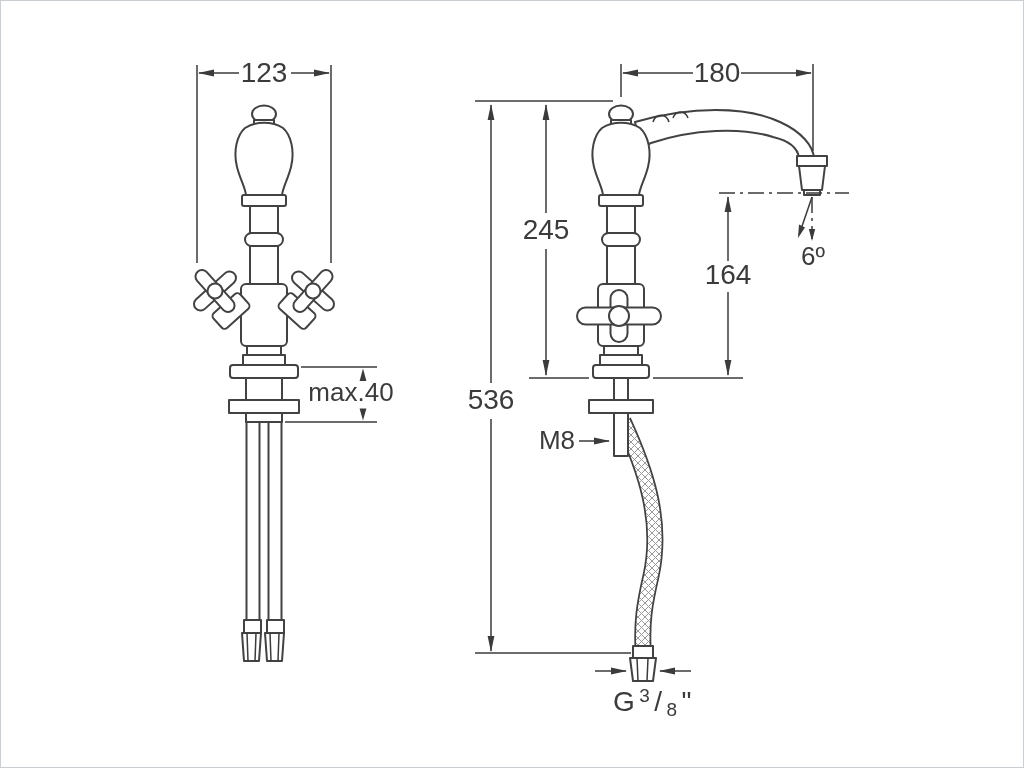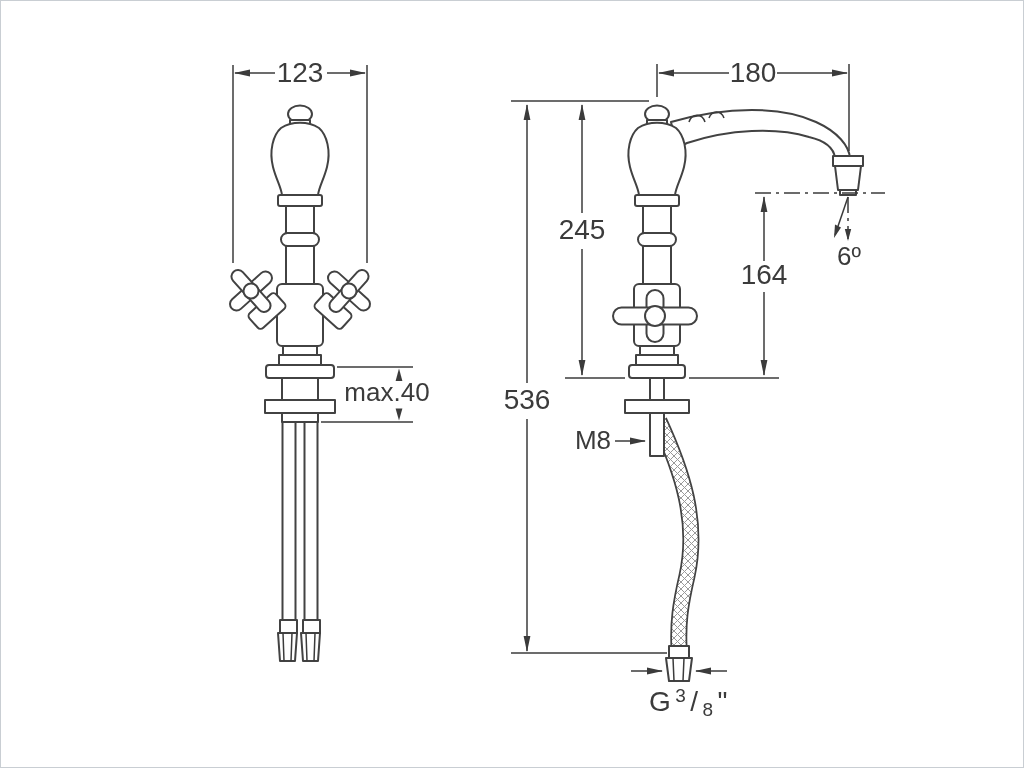--- a/index.html
+++ b/index.html
@@ -4,21 +4,20 @@
 <style>
   html,body { margin:0; padding:0; background:#ffffff; }
   .stage {
     width:1024px; height:768px;
     background:#ffffff;
     border:1px solid #c9ced3;
     box-sizing:border-box;
     font-family:"Liberation Sans", sans-serif;
     position:relative;
     overflow:hidden;
-    padding-left:36px;
   }
   svg { display:block; }
   text {
     font-family:"Liberation Sans", sans-serif;
     fill:#3b3b3b;
   }
   .dim-text  { font-size:28px; }
   .dim-small { font-size:26px; }
   .part   { fill:#ffffff; stroke:#424242; stroke-width:2; stroke-linejoin:round; }
   .thin   { fill:none; stroke:#3b3b3b; stroke-width:1.5; }

